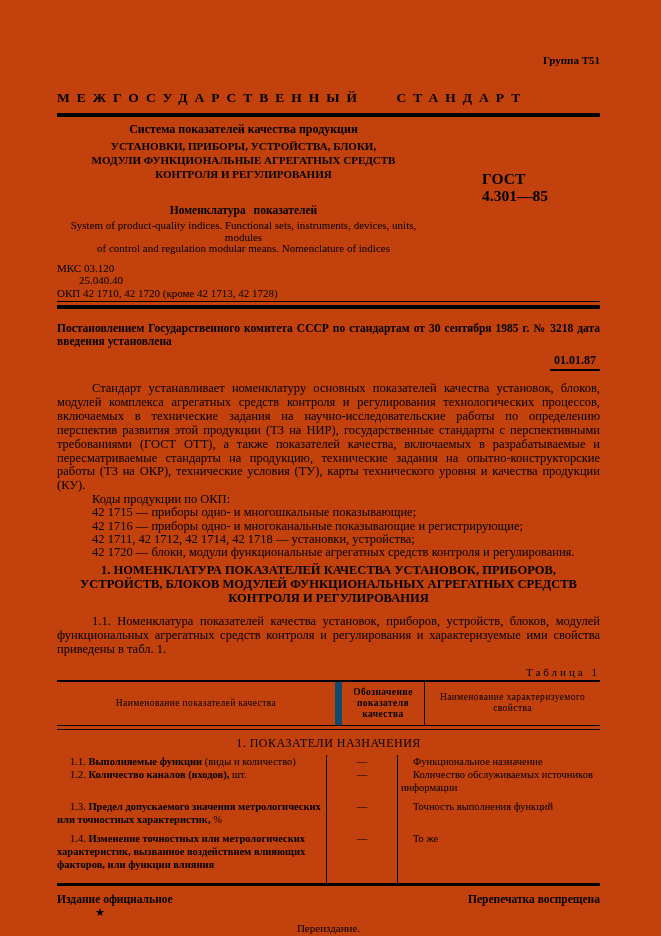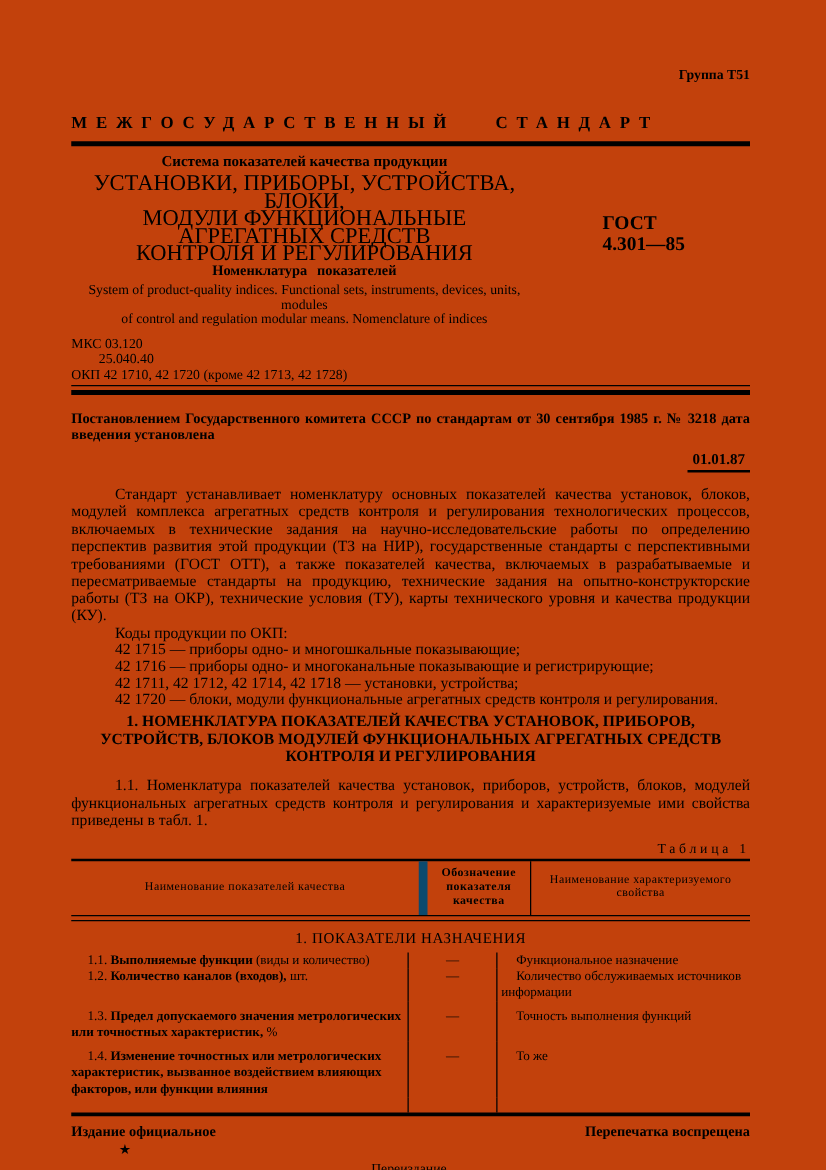--- a/index.html
+++ b/index.html
@@ -11,22 +11,22 @@
   }
   .group-label { text-align:right; font-weight:bold; font-size:11px; line-height:12px; }
   .standard-type {
     margin-top:25px; font-weight:bold; font-size:13.5px; line-height:14px;
     letter-spacing:7px; word-spacing:22px; white-space:nowrap;
   }
   .rule-a { margin-top:8px; height:4px; background:#000; }
   .title-block { display:flex; margin-top:5px;gap:46px; }
   .title-left { flex:1; text-align:center; padding-right:6px; }
   .system-line { font-size:12px; font-weight:bold; margin-bottom:2px; }
-  .main-title { font-size:18px; font-weight:normal; line-height:14px; }
-  .subtitle { font-size:11.5px; font-weight:bold; margin-top:2px; word-spacing:5px; }
+  .main-title { font-size:11px; font-weight:bold; line-height:14px; }
+  .subtitle { font-size:11.5px; font-weight:bold; margin-top:23px; word-spacing:5px; }
   .english { font-size:11px; line-height:11.5px; margin-top:4px; }
   .title-right {
     width:118px; font-size:15.5px; font-weight:bold; text-align:left;
     line-height:17px; padding-top:48px; box-sizing:border-box;
   }
   .codes-block { margin-top:7px; font-size:11px; line-height:12.5px; }
   .indent1 { padding-left:22px; }
   .rule-thin { height:1px; background:#000; margin-top:2px; }
   .rule-b { height:4px; background:#000; margin-top:3px; }
   .decree { margin-top:13px; font-weight:bold; font-size:11.5px; line-height:13px; text-align:justify; }

